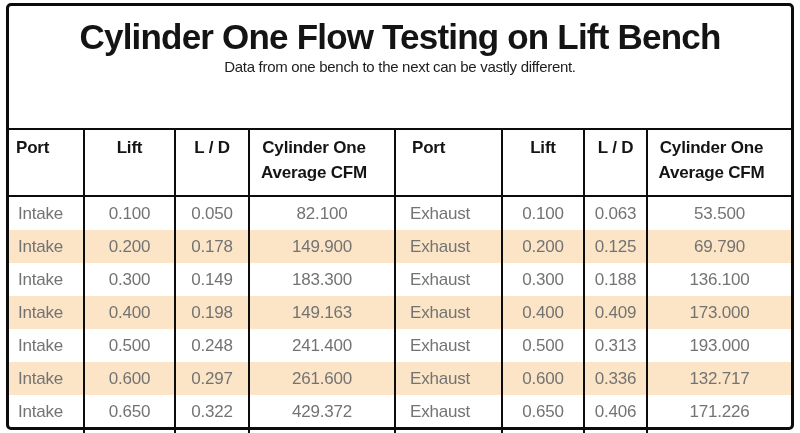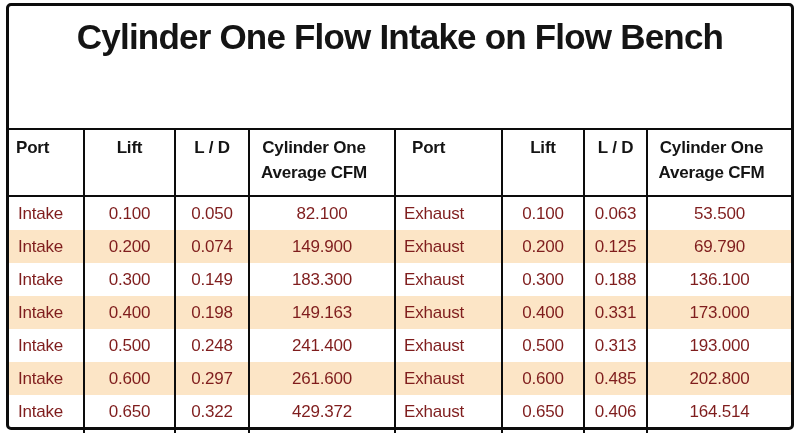--- a/index.html
+++ b/index.html
@@ -81,33 +81,34 @@
   .flow-table th.h-port-l { text-align: left; padding-left: 7px; }
   .flow-table th.h-port-r { text-align: left; padding-left: 16px; }
   .flow-table th.h-cfm { padding-left: 6px; padding-right: 22px; }
   .flow-table td {
     height: 33px;
     vertical-align: top;
     font-size: 17px;
     line-height: 33px;
     text-align: center;
     letter-spacing: -0.2px;
-    color: #7f1d1d;
+    color: #737373;
   }
   .flow-table td.c-port-l { text-align: left; padding-left: 9px; }
-  .flow-table td.c-port-r { text-align: left; padding-left: 8px; }
+  .flow-table td.c-port-r { text-align: left; padding-left: 14px; }
   .flow-table tr.shaded td { background: #fce5c6; }
   .flow-table tr.last-row td { height: 39px; }
 </style>
 </head>
 <body>
 
 <div class="sheet">
   <div class="head-block">
-    <h1 class="main-title">Cylinder One Flow Intake on Flow Bench</h1>
+    <h1 class="main-title">Cylinder One Flow Testing on Lift Bench</h1>
+    <div class="note-line2">Data from one bench to the next can be vastly different.</div>
   </div>
 
   <table class="flow-table">
     <colgroup>
       <col style="width:75px">
         <col style="width:91px">
         <col style="width:74px">
         <col style="width:146px">
       <col style="width:107px">
         <col style="width:82px">
@@ -133,21 +134,21 @@
         <td>0.050</td>
         <td>82.100</td>
         <td class="c-port-r">Exhaust</td>
         <td>0.100</td>
         <td>0.063</td>
         <td>53.500</td>
       </tr>
       <tr class="shaded">
         <td class="c-port-l">Intake</td>
         <td>0.200</td>
-        <td>0.074</td>
+        <td>0.178</td>
         <td>149.900</td>
         <td class="c-port-r">Exhaust</td>
         <td>0.200</td>
         <td>0.125</td>
         <td>69.790</td>
       </tr>
       <tr>
         <td class="c-port-l">Intake</td>
         <td>0.300</td>
         <td>0.149</td>
@@ -157,48 +158,48 @@
         <td>0.188</td>
         <td>136.100</td>
       </tr>
       <tr class="shaded">
         <td class="c-port-l">Intake</td>
         <td>0.400</td>
         <td>0.198</td>
         <td>149.163</td>
         <td class="c-port-r">Exhaust</td>
         <td>0.400</td>
-        <td>0.331</td>
+        <td>0.409</td>
         <td>173.000</td>
       </tr>
       <tr>
         <td class="c-port-l">Intake</td>
         <td>0.500</td>
         <td>0.248</td>
         <td>241.400</td>
         <td class="c-port-r">Exhaust</td>
         <td>0.500</td>
         <td>0.313</td>
         <td>193.000</td>
       </tr>
       <tr class="shaded">
         <td class="c-port-l">Intake</td>
         <td>0.600</td>
         <td>0.297</td>
         <td>261.600</td>
         <td class="c-port-r">Exhaust</td>
         <td>0.600</td>
-        <td>0.485</td>
-        <td>202.800</td>
+        <td>0.336</td>
+        <td>132.717</td>
       </tr>
       <tr class="last-row">
         <td class="c-port-l">Intake</td>
         <td>0.650</td>
         <td>0.322</td>
         <td>429.372</td>
         <td class="c-port-r">Exhaust</td>
         <td>0.650</td>
         <td>0.406</td>
-        <td>164.514</td>
+        <td>171.226</td>
       </tr>
     </tbody>
   </table>
 </div>
 
 </body></html>

